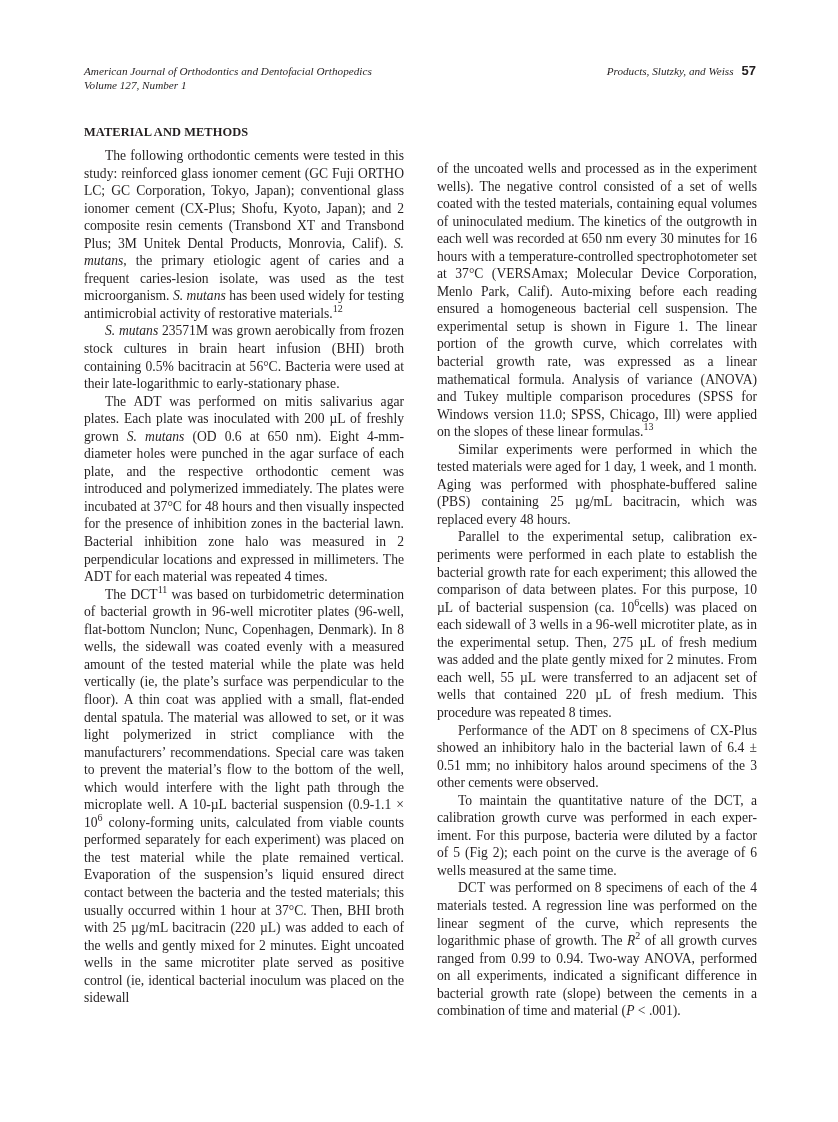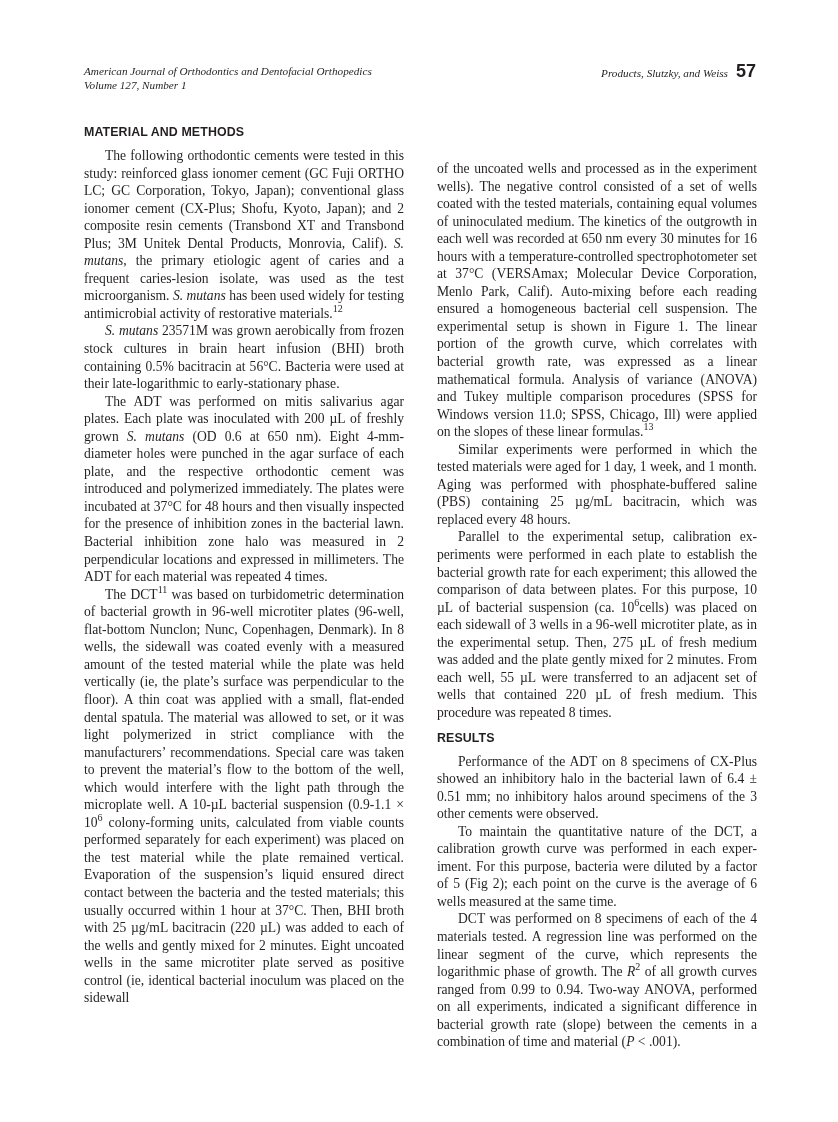--- a/index.html
+++ b/index.html
@@ -3,30 +3,30 @@
 <meta charset="utf-8">
 <style>
   html, body { margin: 0; padding: 0; background: #ffffff; }
   body { width: 838px; height: 1122px; position: relative; overflow: hidden; color: #231f20; }
   .running-head {
     position: absolute; top: 64px; left: 84px; width: 672px;
     font-family: "Liberation Serif", serif; font-style: italic; font-size: 11.2px; line-height: 14px;
   }
   .rh-left { position: absolute; left: 0; top: 0; }
   .rh-right { position: absolute; right: 0; top: 0; white-space: nowrap; }
-  .rh-page { font-family: "Liberation Sans", sans-serif; font-style: normal; font-weight: bold; font-size: 18px; margin-left: 8px; }
+  .rh-page { font-family: "Liberation Sans", sans-serif; font-style: normal; font-weight: bold; font-size: 13px; margin-left: 8px; }
   .column {
     position: absolute; top: 124px; width: 320px;
     font-family: "Liberation Serif", serif; font-size: 13.6px; line-height: 17.55px;
     text-align: justify; hyphens: manual;
   }
   .col-left { left: 84px; }
   .col-right { left: 437px; }
   .section-heading {
-    font-family: Liberation Sans, sans-serif; font-weight: bold; font-size: 12.4px;
+    font-family: Liberation Serif, serif; font-weight: bold; font-size: 12.4px;
     letter-spacing: 0.1px; margin: 0 0 6px 0; line-height: 17px; text-align: left;
   }
   .section-heading.results { margin-top: 8px; }
   p { margin: 0; text-indent: 21px; }
   p.no-indent { text-indent: 0; margin-top: 36px; }
   sup { font-size: 10px; line-height: 0; vertical-align: super; }
   i { font-style: italic; }
 </style>
 </head>
 <body>
@@ -46,17 +46,16 @@
   <p><span>The following orthodontic cements were tested in this study: reinforced glass ionomer cement (GC Fuji ORTHO LC; GC Corporation, Tokyo, Japan); conven­tional glass ionomer cement (CX-Plus; Shofu, Kyoto, Japan); and 2 composite resin cements (Transbond XT and Transbond Plus; 3M Unitek Dental Products, Monrovia, Calif). </span><i>S. mutans</i><span>, the primary etiologic agent of caries and a frequent caries-lesion isolate, was used as the test microorganism. </span><i>S. mutans</i><span> has been used widely for testing antimicrobial activity of restor­ative materials.</span><sup>12</sup></p>
   <p><i>S. mutans</i><span> 23571M was grown aerobically from frozen stock cultures in brain heart infusion (BHI) broth containing 0.5% bacitracin at 56°C. Bacteria were used at their late-logarithmic to early-stationary phase.</span></p>
   <p><span>The ADT was performed on mitis salivarius agar plates. Each plate was inoculated with 200 µL of freshly grown </span><i>S. mutans</i><span> (OD 0.6 at 650 nm). Eight 4-mm-diameter holes were punched in the agar surface of each plate, and the respective orthodontic cement was introduced and polymerized immediately. The plates were incubated at 37°C for 48 hours and then visually inspected for the presence of inhibition zones in the bacterial lawn. Bacterial inhibition zone halo was measured in 2 perpendicular locations and expressed in millimeters. The ADT for each material was repeated 4 times.</span></p>
   <p><span>The DCT</span><sup>11</sup><span> was based on turbidometric determina­tion of bacterial growth in 96-well microtiter plates (96-well, flat-bottom Nunclon; Nunc, Copenhagen, Denmark). In 8 wells, the sidewall was coated evenly with a measured amount of the tested material while the plate was held vertically (ie, the plate’s surface was perpendicular to the floor). A thin coat was applied with a small, flat-ended dental spatula. The material was allowed to set, or it was light polymerized in strict compliance with the manufacturers’ recommendations. Special care was taken to prevent the material’s flow to the bottom of the well, which would interfere with the light path through the microplate well. A 10-µL bac­terial suspension (0.9-1.1 × 10</span><sup>6</sup><span> colony-forming units, calculated from viable counts performed separately for each experiment) was placed on the test material while the plate remained vertical. Evaporation of the suspen­sion’s liquid ensured direct contact between the bacte­ria and the tested materials; this usually occurred within 1 hour at 37°C. Then, BHI broth with 25 µg/mL bacitracin (220 µL) was added to each of the wells and gently mixed for 2 minutes. Eight uncoated wells in the same microtiter plate served as positive control (ie, identical bacterial inoculum was placed on the sidewall</span></p>
 </div>
 
 <div class="column col-right">
   <p class="no-indent"><span>of the uncoated wells and processed as in the experi­ment wells). The negative control consisted of a set of wells coated with the tested materials, containing equal volumes of uninoculated medium. The kinetics of the outgrowth in each well was recorded at 650 nm every 30 minutes for 16 hours with a temperature-controlled spectrophotometer set at 37°C (VERSAmax; Molecular Device Corporation, Menlo Park, Calif). Auto-mixing before each reading ensured a homogeneous bacterial cell suspension. The experimental setup is shown in Figure 1. The linear portion of the growth curve, which correlates with bacterial growth rate, was expressed as a linear mathematical formula. Analysis of variance (ANOVA) and Tukey multiple comparison procedures (SPSS for Windows version 11.0; SPSS, Chicago, Ill) were applied on the slopes of these linear formulas.</span><sup>13</sup></p>
   <p>Similar experiments were performed in which the tested materials were aged for 1 day, 1 week, and 1 month. Aging was performed with phosphate-buffered saline (PBS) containing 25 µg/mL bacitracin, which was replaced every 48 hours.</p>
   <p><span>Parallel to the experimental setup, calibration ex­periments were performed in each plate to establish the bacterial growth rate for each experiment; this allowed the comparison of data between plates. For this pur­pose, 10 µL of bacterial suspension (ca. 10</span><sup>6</sup><span>cells) was placed on each sidewall of 3 wells in a 96-well microtiter plate, as in the experimental setup. Then, 275 µL of fresh medium was added and the plate gently mixed for 2 minutes. From each well, 55 µL were transferred to an adjacent set of wells that contained 220 µL of fresh medium. This procedure was repeated 8 times.</span></p>
-  <div class="section-heading results">RESULTS</div>
   <p>Performance of the ADT on 8 specimens of CX-Plus showed an inhibitory halo in the bacterial lawn of 6.4 ± 0.51 mm; no inhibitory halos around specimens of the 3 other cements were observed.</p>
   <p>To maintain the quantitative nature of the DCT, a calibration growth curve was performed in each exper­iment. For this purpose, bacteria were diluted by a factor of 5 (Fig 2); each point on the curve is the average of 6 wells measured at the same time.</p>
   <p><span>DCT was performed on 8 specimens of each of the 4 materials tested. A regression line was performed on the linear segment of the curve, which represents the logarithmic phase of growth. The </span><i>R</i><sup>2</sup><span> of all growth curves ranged from 0.99 to 0.94. Two-way ANOVA, performed on all experiments, indicated a significant difference in bacterial growth rate (slope) between the cements in a combination of time and material (</span><i>P</i><span> &lt; .001).</span></p>
 </div>
 
 </body></html>

